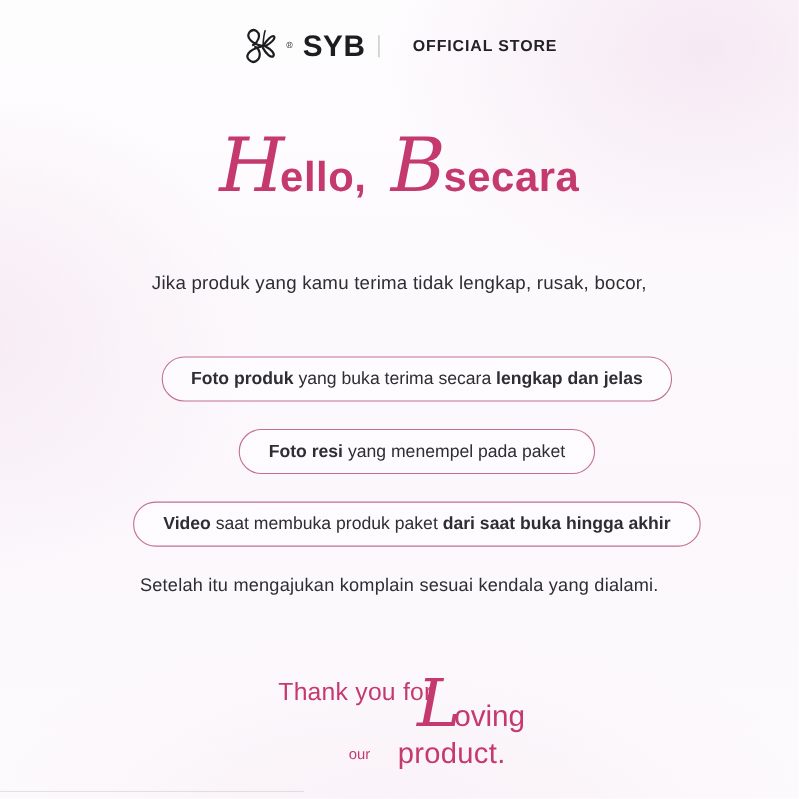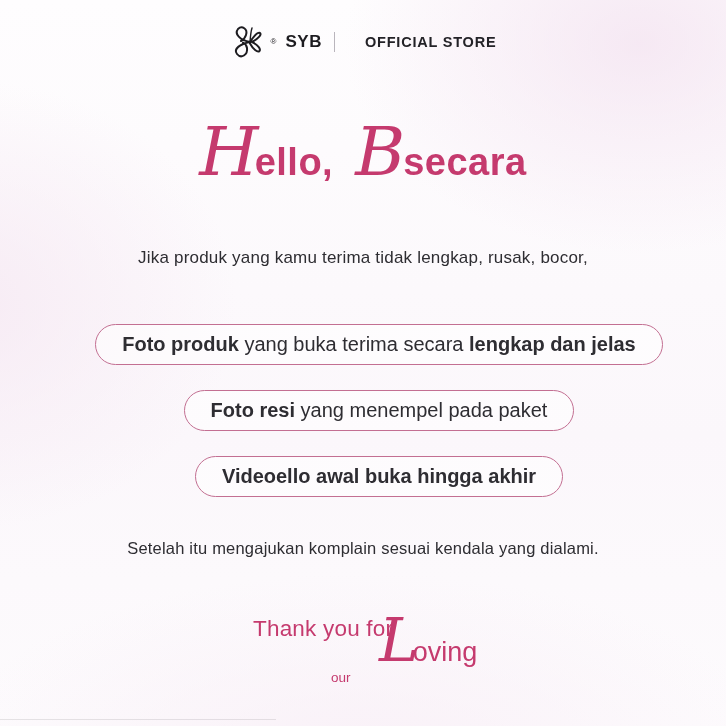--- a/index.html
+++ b/index.html
@@ -22,21 +22,21 @@
 
   
   .logo-row{
     position:absolute;top:24px;left:0;right:0;
     display:flex;align-items:center;justify-content:center;gap:9px;
     color:#1d1c20;
   }
   .logo-mark{display:flex;align-items:flex-start;}
   .logo-mark svg{display:block;}
   .reg-mark{font-size:8px;line-height:8px;margin:-1px 0 0 -2px;color:#1d1c20;}
-  .brand{font-size:17px;font-weight:700;letter-spacing:.5px;}
+  .brand{font-size:27px;font-weight:700;letter-spacing:.5px;}
   .logo-divider{width:1px;height:20px;background:#b9b5bc;margin:0 3px;}
   .store-label{font-size:14.5px;font-weight:600;letter-spacing:.8px;color:#232227;margin-left:18px;}
 
   
   .greeting{
     position:absolute;top:118px;left:0;right:0;
     display:flex;justify-content:center;align-items:baseline;
     color:#C53A6E;
   }
   .script-cap{
@@ -61,40 +61,40 @@
   
   .pills{
     position:absolute;top:324px;left:0;right:0;
     display:flex;flex-direction:column;align-items:center;gap:25px;
   }
   .pill{
     display:flex;align-items:center;justify-content:center;
     height:41px;padding:0 26px;box-sizing:border-box;
     border:1.6px solid #C36F92;border-radius:999px;
     background:rgba(255,255,255,.55);
-    font-size:20px;color:#2E2D32;white-space:pre;margin-left:32px;
+    font-size:16px;color:#2E2D32;white-space:pre;margin-left:32px;
   }
   .pill b{font-weight:700;}
 
   
   .closing{
-    position:absolute;top:539px;left:0;right:0;
+    position:absolute;top:523px;left:0;right:0;
     text-align:center;color:#2E2D32;font-size:16.5px;letter-spacing:.2px;
   }
 
   
   .thanks{
     position:absolute;top:616px;left:50%;transform:translateX(-50%);
     width:220px;height:92px;color:#C53A6E;
   }
   .tyf{position:absolute;left:0;top:0;font-size:22.5px;letter-spacing:.2px;white-space:nowrap;}
   .loving{position:absolute;left:126px;top:-6px;white-space:nowrap;}
   .loving .script-cap{font-size:60px;}
   .loving-rest{font-size:27px;margin-left:-6px;}
-  .thanks-line2{position:absolute;left:78px;top:54px;display:flex;align-items:center;gap:25px;white-space:nowrap;}
+  .thanks-line2{position:absolute;left:64px;top:54px;display:flex;align-items:center;gap:25px;white-space:nowrap;}
   .thanks-small{font-size:13.5px;}
   .thanks-big{font-size:26.5px;letter-spacing:.3px;}
 </style>
 </head>
 <body>
 
 <div class="canvas">
 
   <div class="logo-row">
     <span class="logo-mark">
@@ -124,28 +124,29 @@
   </div>
 
   <div class="pills">
     <div class="pill">
       <b>Foto produk</b><span> yang buka terima secara </span><b>lengkap dan jelas</b>
     </div>
     <div class="pill">
       <b>Foto resi</b><span> yang menempel pada paket</span><b></b>
     </div>
     <div class="pill">
-      <b>Video</b><b>ello awal buka hingga akhir</b>
+      <b>Video</b><span> saat membuka produk paket </span><b>dari saat buka hingga akhir</b>
     </div>
   </div>
 
   <div class="closing">Setelah itu mengajukan komplain sesuai kendala yang dialami.</div>
 
   <div class="thanks">
     <span class="tyf">Thank you for</span>
     <span class="loving"><span class="script-cap">L</span><span class="loving-rest">oving</span></span>
     <span class="thanks-line2">
       <span class="thanks-small">our</span>
+      <span class="thanks-big">product.</span>
     </span>
   </div>
 
   <div class="bottom-hairline"></div>
 </div>
 
 </body></html>

